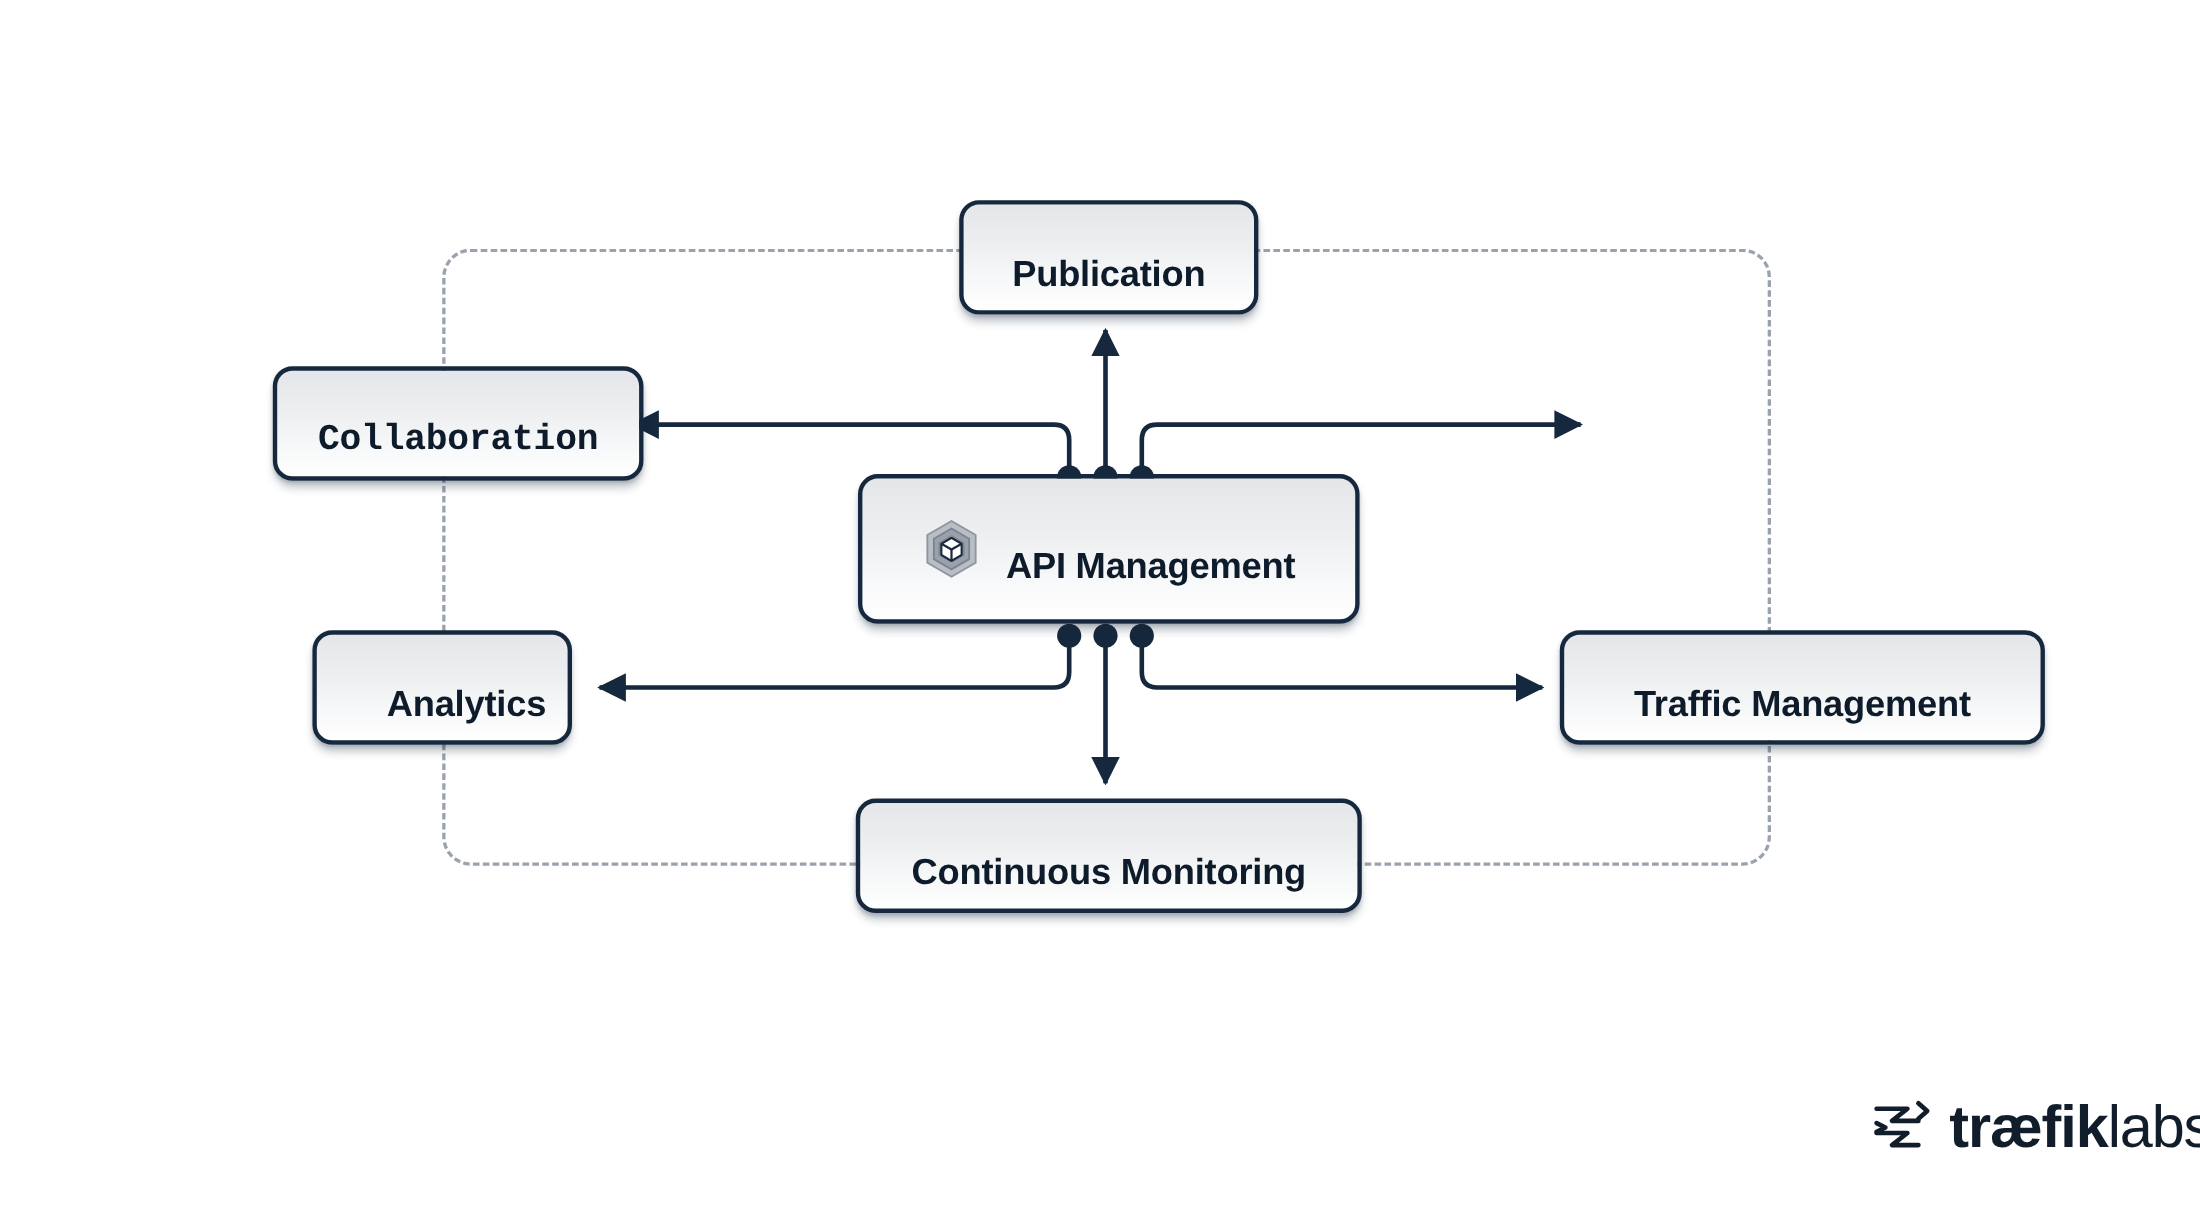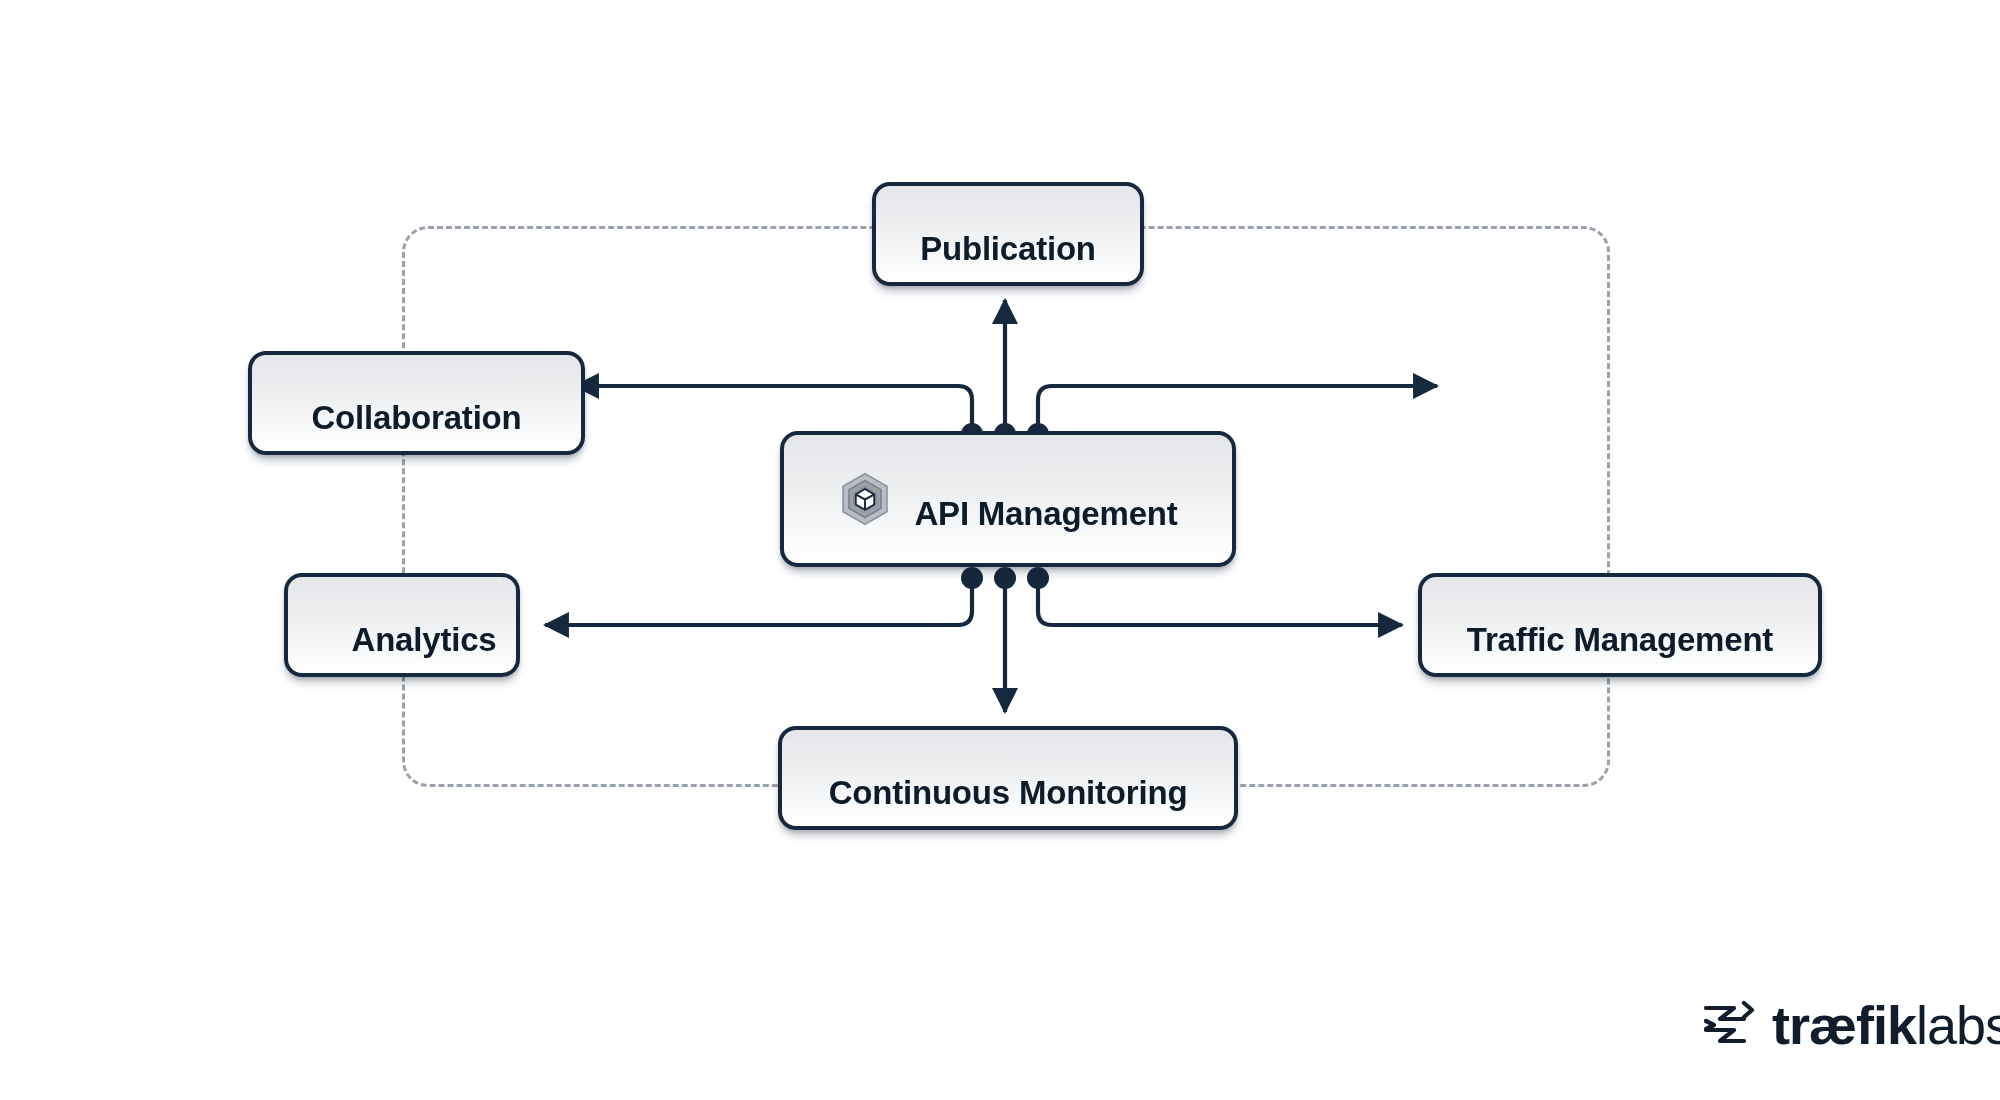--- a/index.html
+++ b/index.html
@@ -125,21 +125,21 @@
       <circle cx="972" cy="578" r="11"></circle>
       <circle cx="1005" cy="578" r="11"></circle>
       <circle cx="1038" cy="578" r="11"></circle>
     </g>
   </svg>
 
   <div class="node" style="left:872px; top:182px; width:272px; height:104px;">
     <span class="label">Publication</span>
   </div>
 
-  <div class="node" style="left:248px; top:351px; width:337px; height:104px;">
+  <div class="node" style="left:248px; top:333px; width:337px; height:104px;font-family:Liberation Mono, monospace;">
     <span class="label">Collaboration</span>
   </div>
 
 
   <div class="node center" style="left:780px; top:431px; width:456px; height:136px;">
     <svg class="hex-icon" viewBox="0 0 64 64">
       <polygon points="32,2 58,17 58,47 32,62 6,47 6,17" fill="#b9bec6" stroke="#8e95a0" stroke-width="2"></polygon>
       <polygon points="32,10 51,21 51,43 32,54 13,43 13,21" fill="#9aa1ab" stroke="#7d848f" stroke-width="2"></polygon>
       <polygon points="32,17 46,25 46,39 32,47 18,39 18,25" fill="#7f8793"></polygon>
       <g stroke="#f4f6f8" stroke-width="2.6" stroke-linejoin="round" fill="#ffffff">
@@ -151,21 +151,21 @@
         <path d="M32 32.6 L32 45"></path>
       </g>
     </svg>
     <span class="label">API Management</span>
   </div>
 
   <div class="node" style="left:284px; top:573px; width:236px; height:104px;padding-left:44px;">
     <span class="label">Analytics</span>
   </div>
 
-  <div class="node" style="left:1418px; top:573px; width:404px; height:104px;">
+  <div class="node" style="left:1418px; top:573px; width:441px; height:104px;">
     <span class="label">Traffic Management</span>
   </div>
 
   <div class="node" style="left:778px; top:726px; width:460px; height:104px;">
     <span class="label">Continuous Monitoring</span>
   </div>
 
   <div class="logo" style="left:1700px; top:998px;">
     <svg width="58" height="52" viewBox="0 0 58 52">
       <g fill="none" stroke="#111d2b" stroke-width="4.2" stroke-linejoin="round" stroke-linecap="round">

